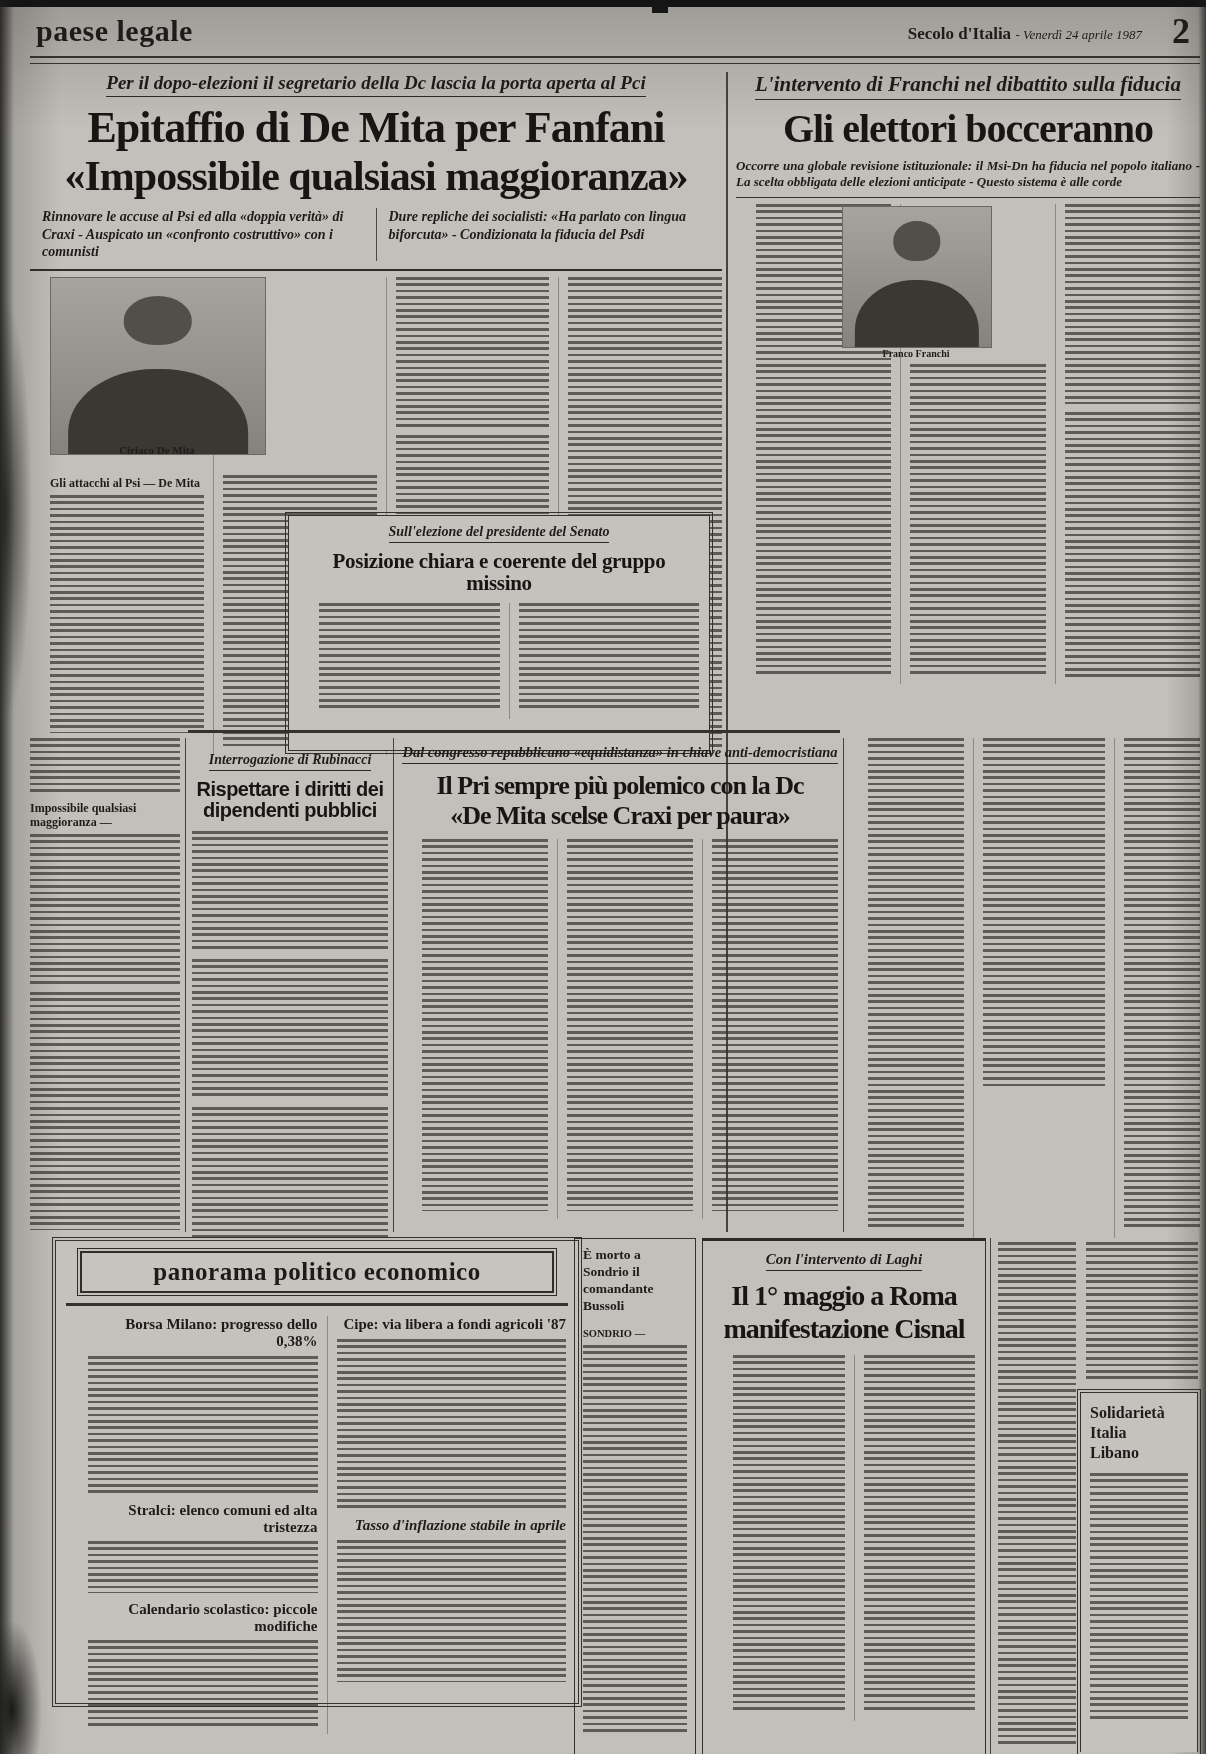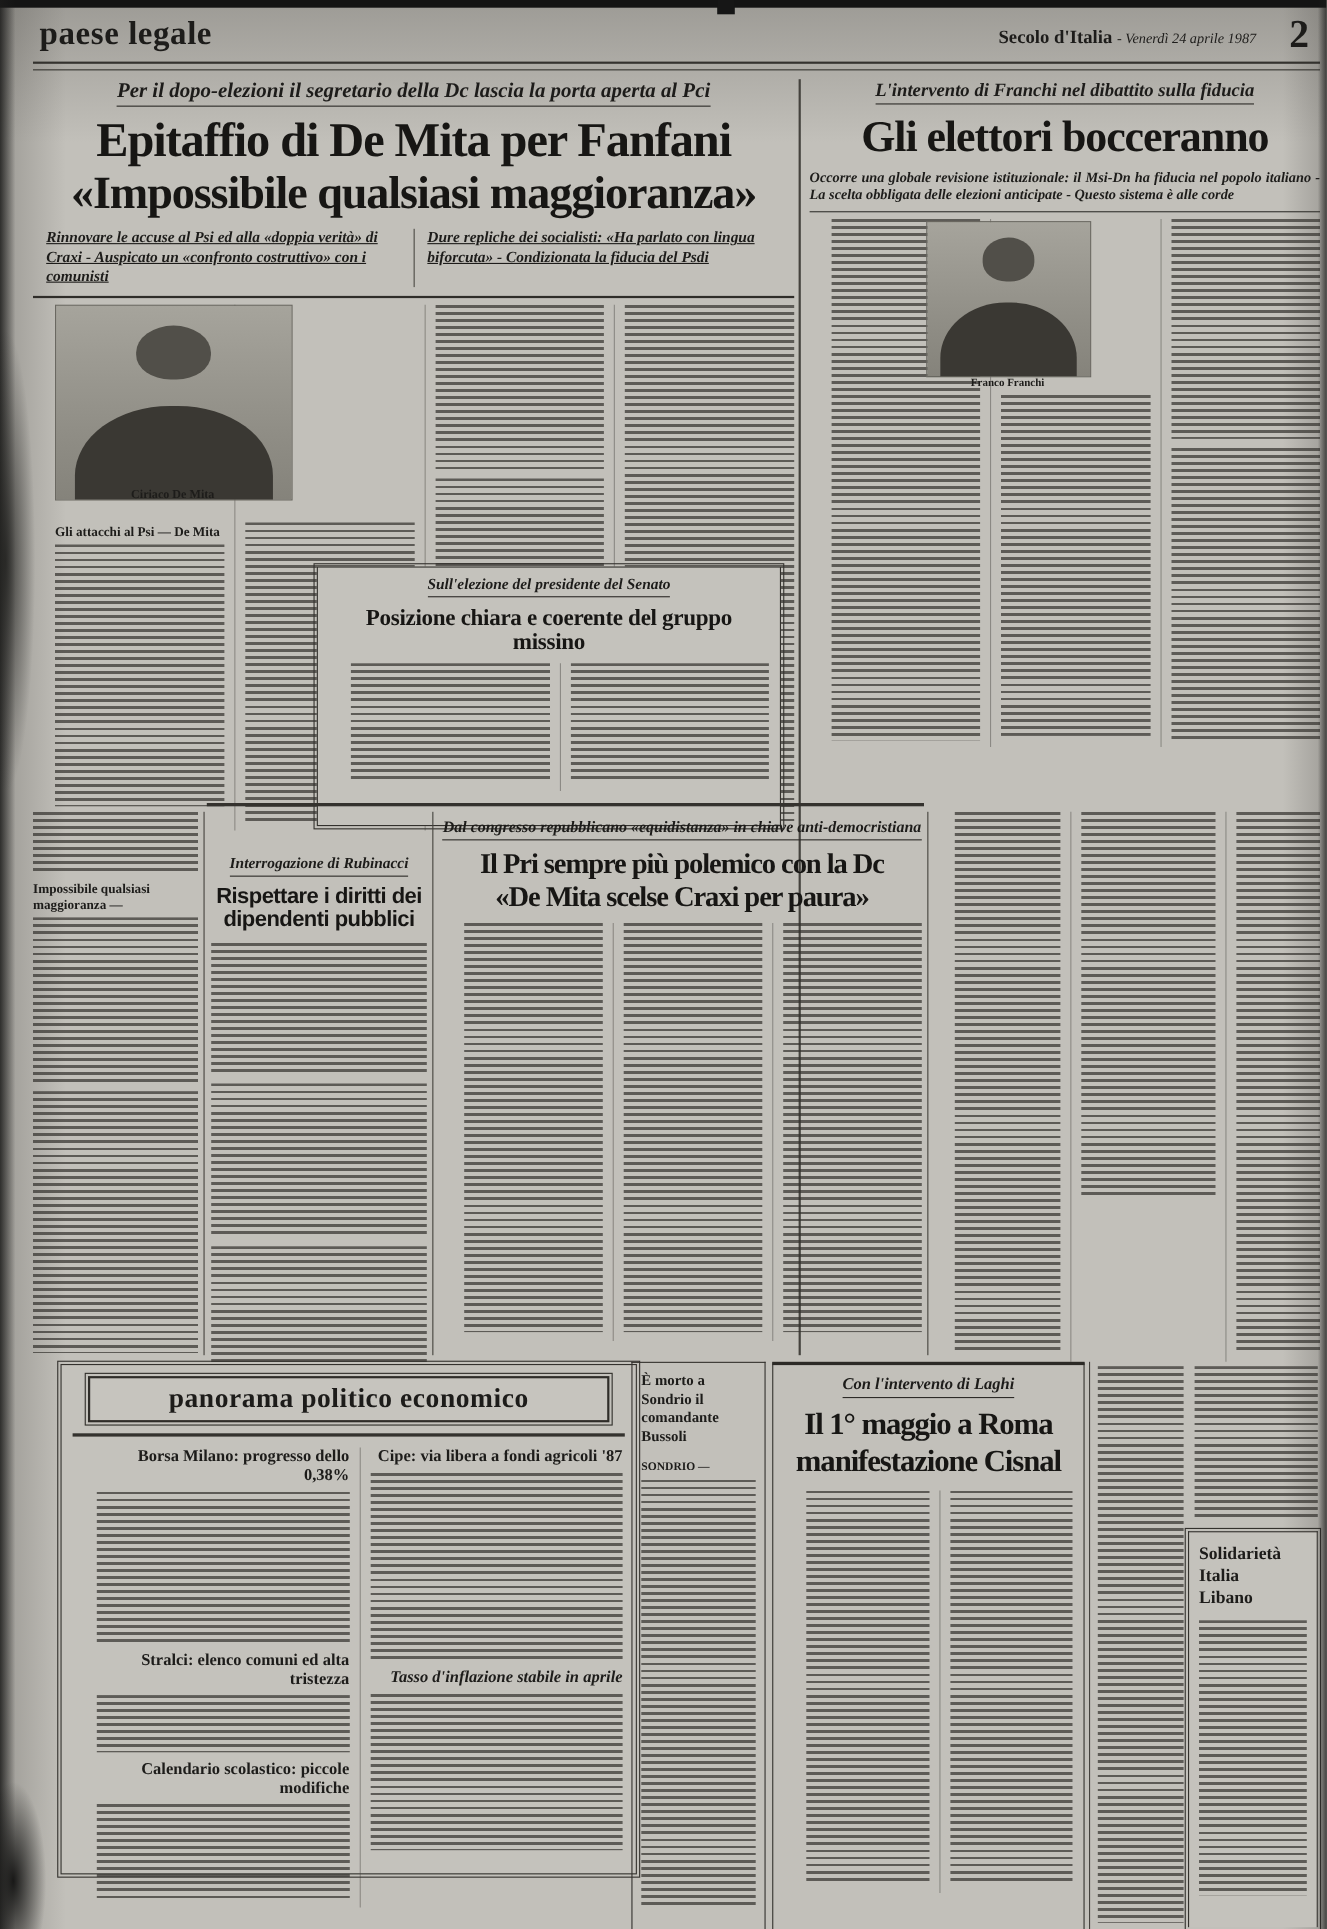--- a/index.html
+++ b/index.html
@@ -69,21 +69,21 @@
   </div>
   <div class="abs" style="right:16px;top:10px;font-size:36px;font-weight:bold;">2</div>
   <div class="abs hrule dbl" style="left:30px;top:56px;width:1170px;"></div>
 
   <div class="abs" style="left:30px;top:72px;width:692px;">
     <div class="kicker" style="font-size:19px;">
       <span>Per il dopo-elezioni il segretario della Dc lascia la porta aperta al Pci</span>
     </div>
     <div class="headline" style="font-size:44px;margin-top:8px;">Epitaffio di De Mita per Fanfani</div>
     <div class="headline" style="font-size:42px;margin-top:4px;">«Impossibile qualsiasi maggioranza»</div>
-    <div class="deckrow" style="margin-top:10px;border-bottom:2px solid #2f2d29;padding-bottom:8px;text-decoration:underline;">
+    <div class="deckrow" style="margin-top:10px;border-bottom:2px solid #2f2d29;padding-bottom:8px;">
       <div class="deck">Rinnovare le accuse al Psi ed alla «doppia verità» di Craxi - Auspicato un «confronto costruttivo» con i comunisti</div>
       <div class="deck">Dure repliche dei socialisti: «Ha parlato con lingua biforcuta» - Condizionata la fiducia del Psdi</div>
     </div>
     <div style="position:relative;height:478px;margin-top:6px;">
       <div class="cols" style="height:100%;">
         <div>
           <div style="height:198px;"></div>
           <div class="crosshead">Gli attacchi al Psi — De Mita</div>
           <div class="sim" style="height:238px;"></div>
         </div>
@@ -115,21 +115,21 @@
               <div class="sim" style="height:108px;"></div>
             </div>
         </div>
       </div>
     </div>
   </div>
 
   <div class="abs vrule heavy" style="left:726px;top:72px;height:1160px;"></div>
 
   <div class="abs" style="left:736px;top:72px;width:464px;">
-    <div class="kicker" style="font-size:17px;">
+    <div class="kicker" style="font-size:21px;">
       <span>L'intervento di Franchi nel dibattito sulla fiducia</span>
     </div>
     <div class="headline" style="font-size:40px;margin-top:8px;">Gli elettori bocceranno</div>
     <div style="font-style:italic;font-weight:bold;font-size:13px;line-height:1.3;text-align:justify;margin-top:8px;border-bottom:1.5px solid #34322e;padding-bottom:6px;">Occorre una globale revisione istituzionale: il Msi-Dn ha fiducia nel popolo italiano - La scelta obbligata delle elezioni anticipate - Questo sistema è alle corde</div>
     <div style="position:relative;height:480px;margin-top:6px;">
       <div class="cols" style="height:100%;">
         <div>
           <div class="sim" style="height:474px;"></div>
         </div>
         <div>
@@ -151,21 +151,21 @@
   <div class="abs" style="left:30px;top:738px;width:150px;height:494px;">
     <div class="sim" style="height:56px;"></div>
     <div class="crosshead">Impossibile qualsiasi maggioranza —</div>
     <div class="sim" style="height:150px;"></div>
     <div class="sim" style="height:238px;"></div>
   </div>
   <div class="abs vrule" style="left:185px;top:738px;height:494px;"></div>
   <div class="abs vrule" style="left:393px;top:738px;height:494px;"></div>
   <div class="abs vrule" style="left:843px;top:738px;height:494px;"></div>
 
-  <div class="abs" style="left:192px;top:778px;width:196px;">
+  <div class="abs" style="left:192px;top:752px;width:196px;">
     <div class="kicker" style="font-size:14px;">
       <span>Interrogazione di Rubinacci</span>
     </div>
     <div class="headline sans" style="font-size:20px;letter-spacing:-.5px;margin-top:8px;line-height:1.05;">Rispettare i diritti dei dipendenti pubblici</div>
     <div class="sim" style="height:120px;margin-top:10px;"></div>
     <div class="sim" style="height:140px;"></div>
     <div class="sim" style="height:130px;"></div>
   </div>
 
   <div class="abs" style="left:402px;top:744px;width:436px;">

